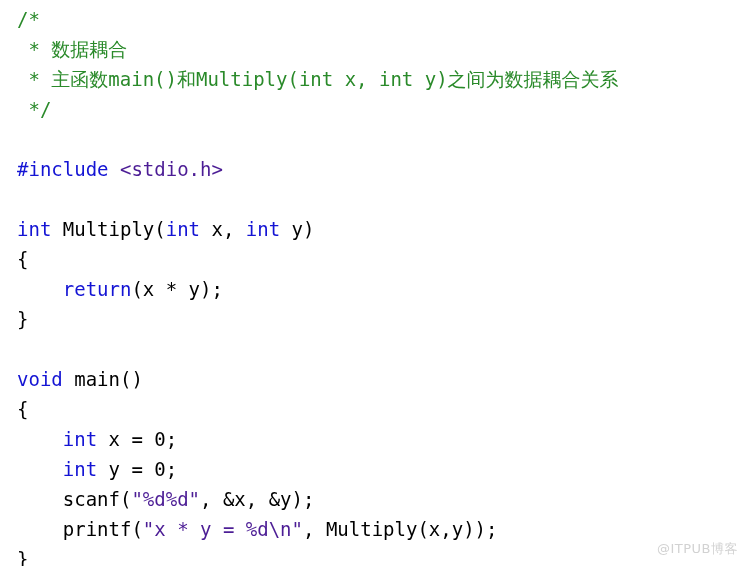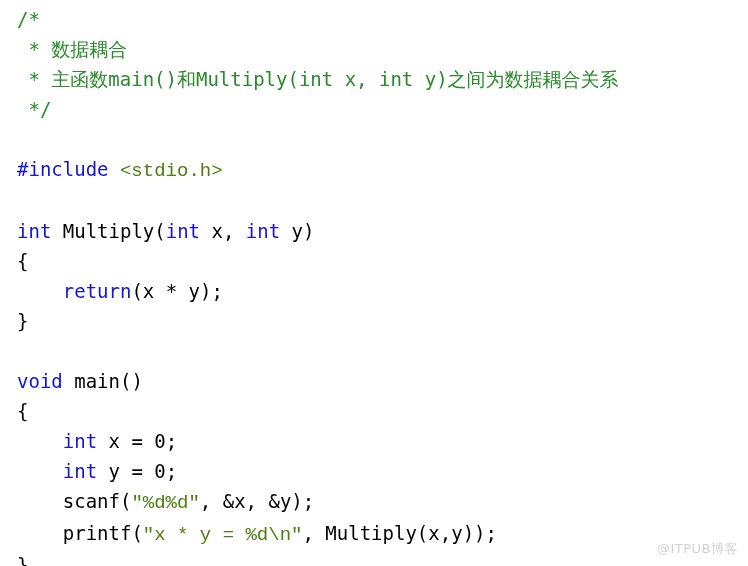--- a/index.html
+++ b/index.html
@@ -32,21 +32,21 @@
     min-height: 30px;
   }
 
   .code-line.blank {
     height: 30px;
   }
 
   
   .tok-comment  { color: #2a8a2a; }
   .tok-keyword  { color: #1414d4; }
-  .tok-string   { color: #4d7c0f; font-family: Liberation Mono, monospace; }
+  .tok-string   { color: #4c1d95; }
   .tok-plain    { color: #000000; }
 
   
   #watermark {
     position: absolute;
     right: 10px;
     bottom: 8px;
     font-family: "DejaVu Sans", sans-serif;
     font-size: 13px;
     color: #d2d2d2;

